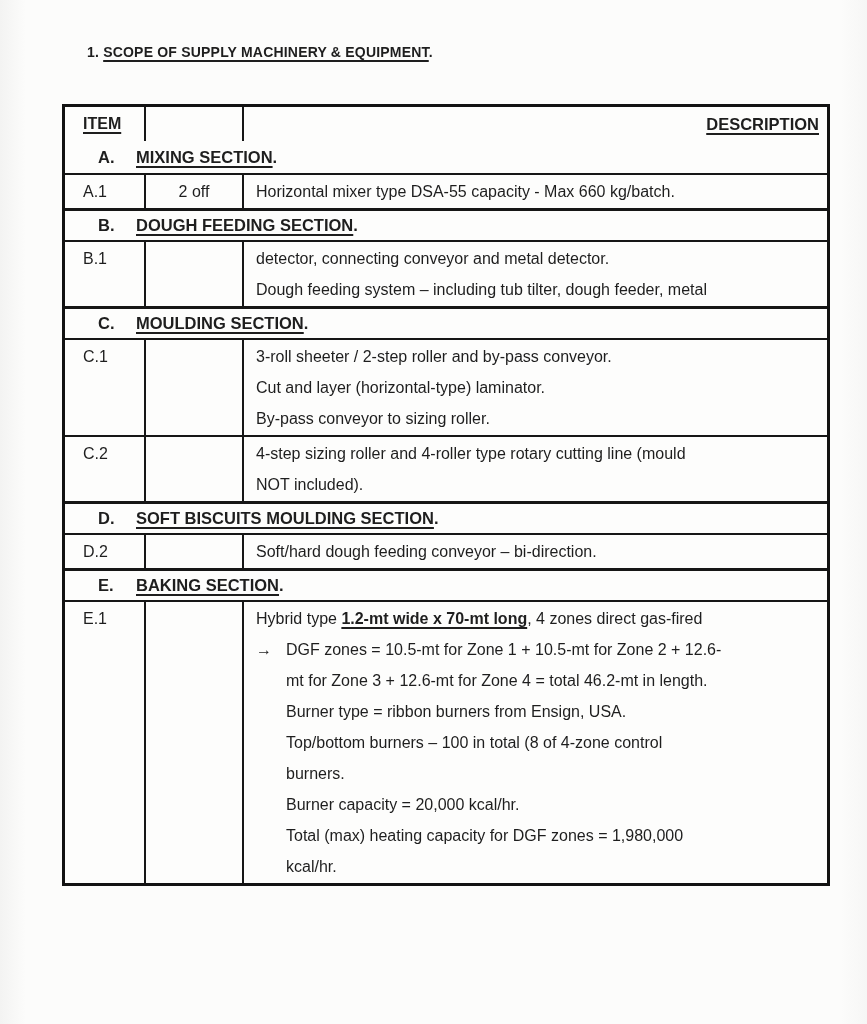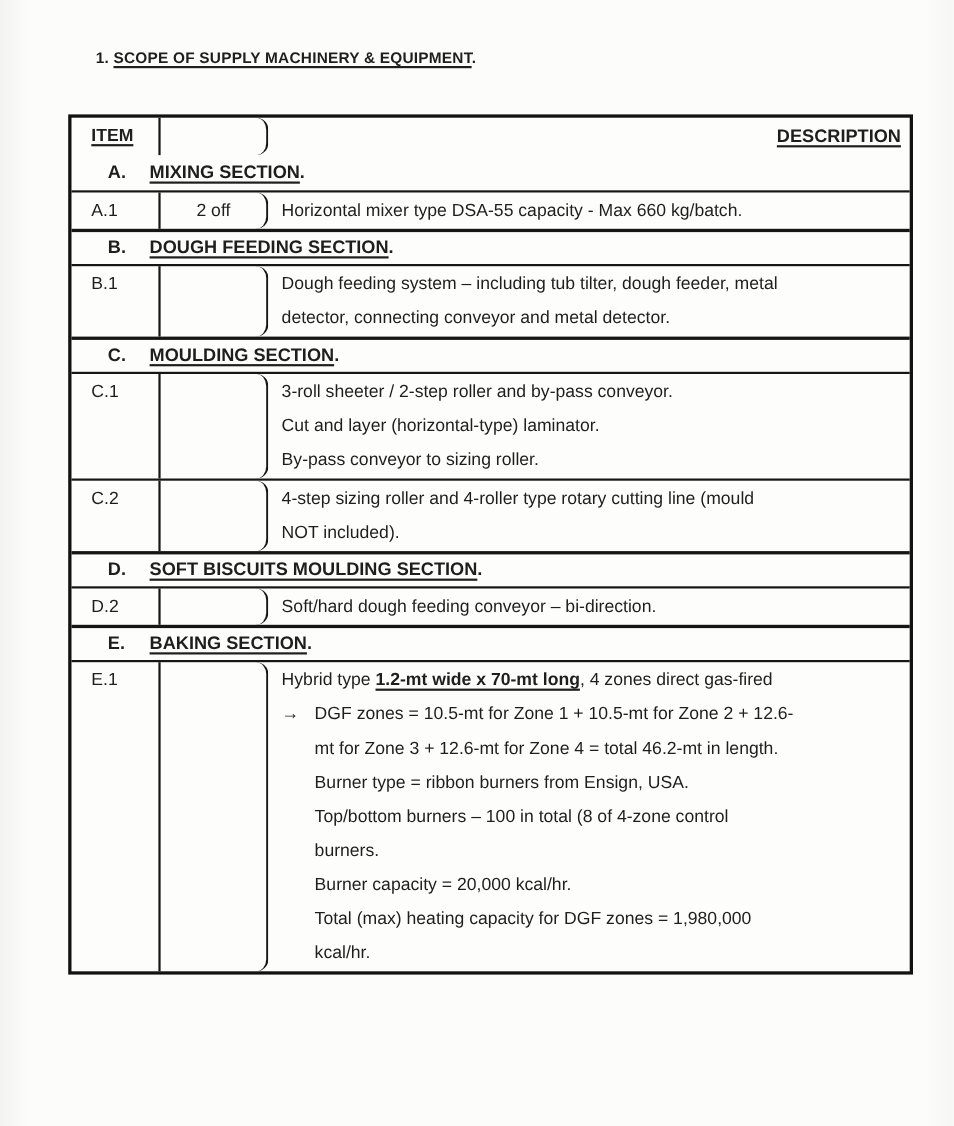--- a/index.html
+++ b/index.html
@@ -44,21 +44,21 @@
   .row.section-row { border-top-width: 3px; }
   .row.header-row { border-top: none; }
 
   
   .grid-row {
     display: grid;
     grid-template-columns: 81px 98px 1fr;
   }
   .cell { min-height: 31px; }
   .cell.c-item { border-right: 2px solid #161616; padding: 1px 4px 1px 18px; }
-  .cell.c-qty  { border-right: 2px solid #161616; padding: 1px 4px; text-align: center; border-radius: 11px; }
+  .cell.c-qty  { border-right: 2px solid #161616; padding: 1px 4px; text-align: center; }
   .cell.c-desc { padding: 1px 8px 1px 12px; }
 
   .line {
     height: 31px;
     line-height: 31px;
     font-size: 16px;
     white-space: nowrap;
   }
   .cell.c-item .line, .cell.c-qty .line { font-size: 16px; }
   .line .seg-b {
@@ -155,22 +155,22 @@
           <span>.</span>
         </div>
         <div class="row item-row grid-row">
           <div class="cell c-item">
             <div class="line">B.1</div>
           </div>
           <div class="cell c-qty">
             <div class="line"></div>
           </div>
           <div class="cell c-desc">
+            <div class="line"><span>detector, connecting conveyor and metal detector.</span></div>
             <div class="line"><span>Dough feeding system – including tub tilter, dough feeder, metal</span></div>
-            <div class="line"><span>detector, connecting conveyor and metal detector.</span></div>
           </div>
         </div>
         <div class="row section-row">
           <span class="sec-letter">C.</span>
           <span class="sec-name">MOULDING SECTION</span>
           <span>.</span>
         </div>
         <div class="row item-row grid-row">
           <div class="cell c-item">
             <div class="line">C.1</div>

